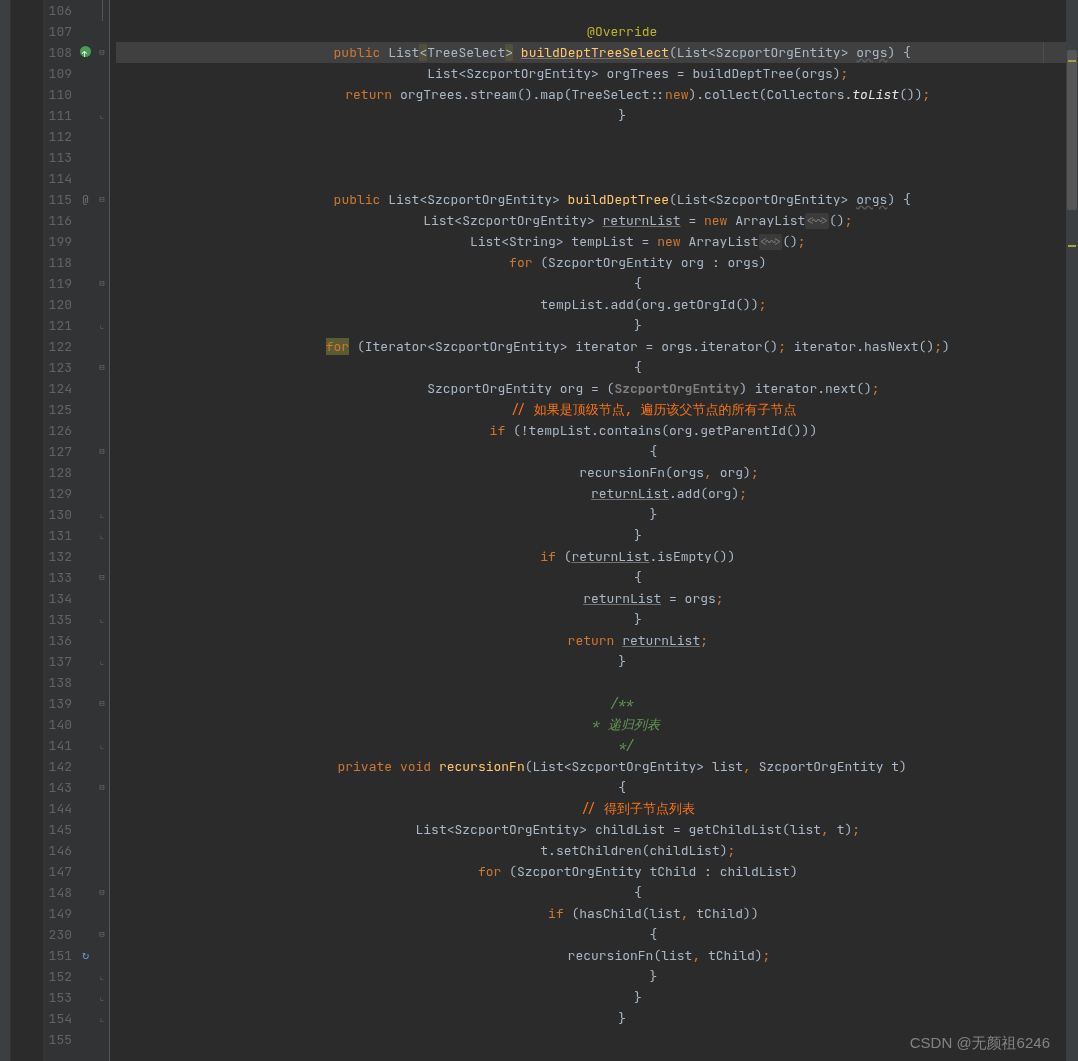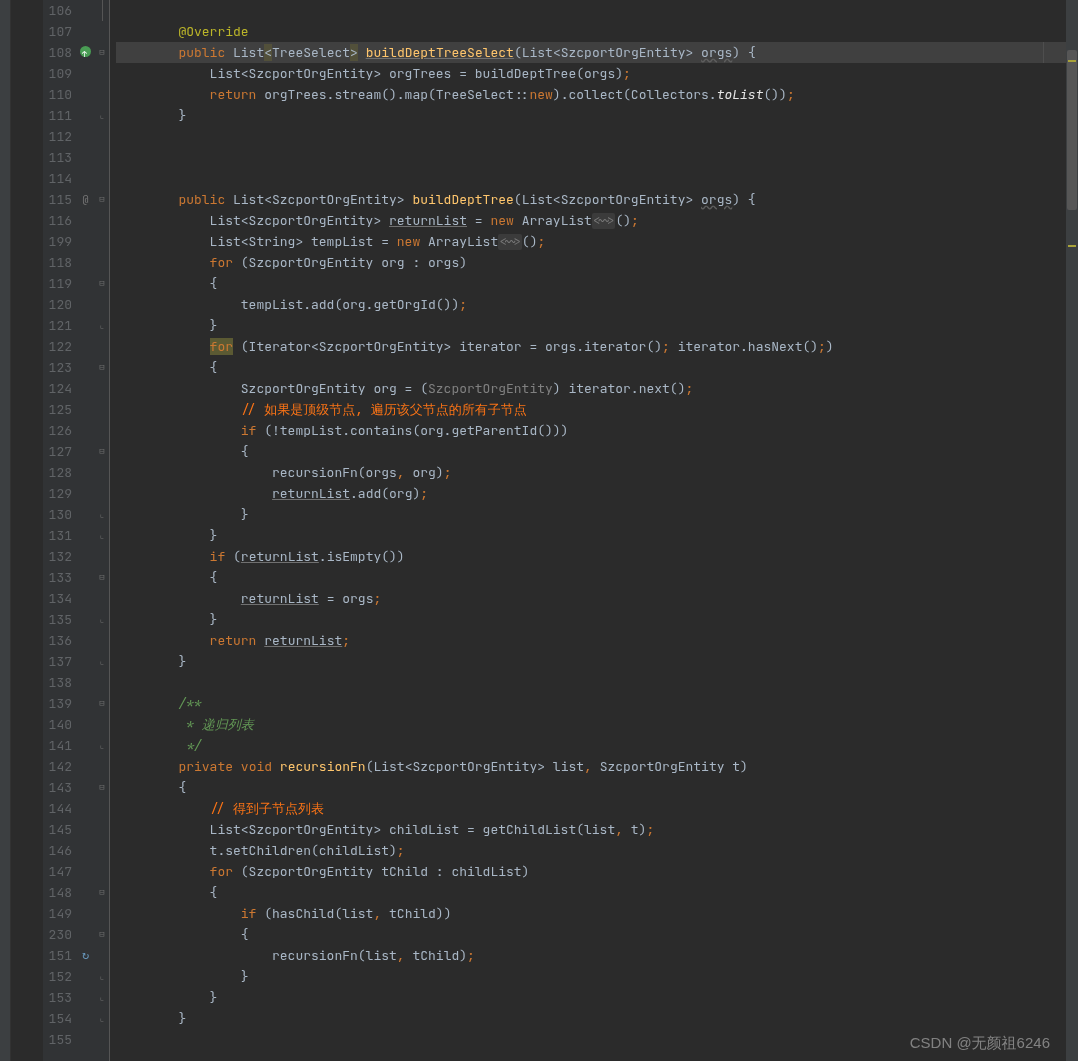--- a/index.html
+++ b/index.html
@@ -8,30 +8,30 @@
   .stripe { width: 11px; background: #3c3f41; border-right: 1px solid #323232; flex-shrink: 0; }
   .gutter { width: 33px; background: #313335; color: #606366; text-align: right; padding-right: 4px; line-height: 21px; flex-shrink: 0; user-select: none; margin-left: 32px; }
   .gutter div { height: 21px; }
   .annot { width: 19px; background: #313335; line-height: 21px; flex-shrink: 0; text-align: center; font-size: 10px; color: #787878; position: relative; }
   .annot div { height: 21px; position: relative; }
   .fold-col { width: 15px; background: #313335; border-right: 1px solid #555555; line-height: 21px; flex-shrink: 0; color: #6e6e6e; text-align: center; font-size: 9px; position: relative; }
   .fold-col div { height: 21px; }
   .fold-col .line { position: absolute; left: 50%; top:0; bottom:0; width:1px; background:#555; }
   .fold-col .handle { position: relative; z-index:1; background:#313335; }
   .code { flex: 1; background: #2b2b2b; line-height: 21px; white-space: pre; color: #a9b7c6; padding-left: 6px; position: relative; }
-  .code .row { height: 21px; position: relative; }
+  .code .row { height: 21px; position: relative; text-align: center; }
   .code .row.current { background: #404040; }
   .code .row.current::after { content:""; position:absolute; right:22px; top:0; bottom:0; width:1px; background:#4e4e4e; }
   .kw { color: #cc7832; }
   .anno { color: #bbb529; }
   .mdecl { color: #ffc66d; }
   .ital { font-style: italic; color: #e5e5e5; }
   .param { color: #a9b7c6; text-decoration: underline; text-decoration-color: #5e5e5e; text-decoration-style: wavy; }
   .underline { text-decoration: underline; text-decoration-color: #707070; }
-  .cast { color: #808080; }
+  .cast { color: #808080; font-weight: bold; }
   .inlay { background: #3b3b3b; color: #787878; padding: 0 1px; border-radius: 2px; font-size: 12px; }
   .cmt { color: #f97316; }
   .doc { color: #629755; font-style: italic; }
   .hl { background: #5b5a33; }
   .semicolon { color: #cc7832; }
   .bad { background: #52503a; }
   .scrollbar { width: 12px; background: #3c3f41; flex-shrink: 0; position: relative; }
   .scrollbar .thumb { position: absolute; left:1px; right:1px; top: 50px; height: 160px; background: #565656; border-radius: 2px; }
   .watermark { position: absolute; bottom: 8px; right: 28px; color: #b0b0b0; font-family: sans-serif; font-size: 15px; opacity: 0.65; }
   .override-icon { display:inline-block; width:11px; height:11px; border-radius:50%; background:#499c54; position:relative; top:1px; }

